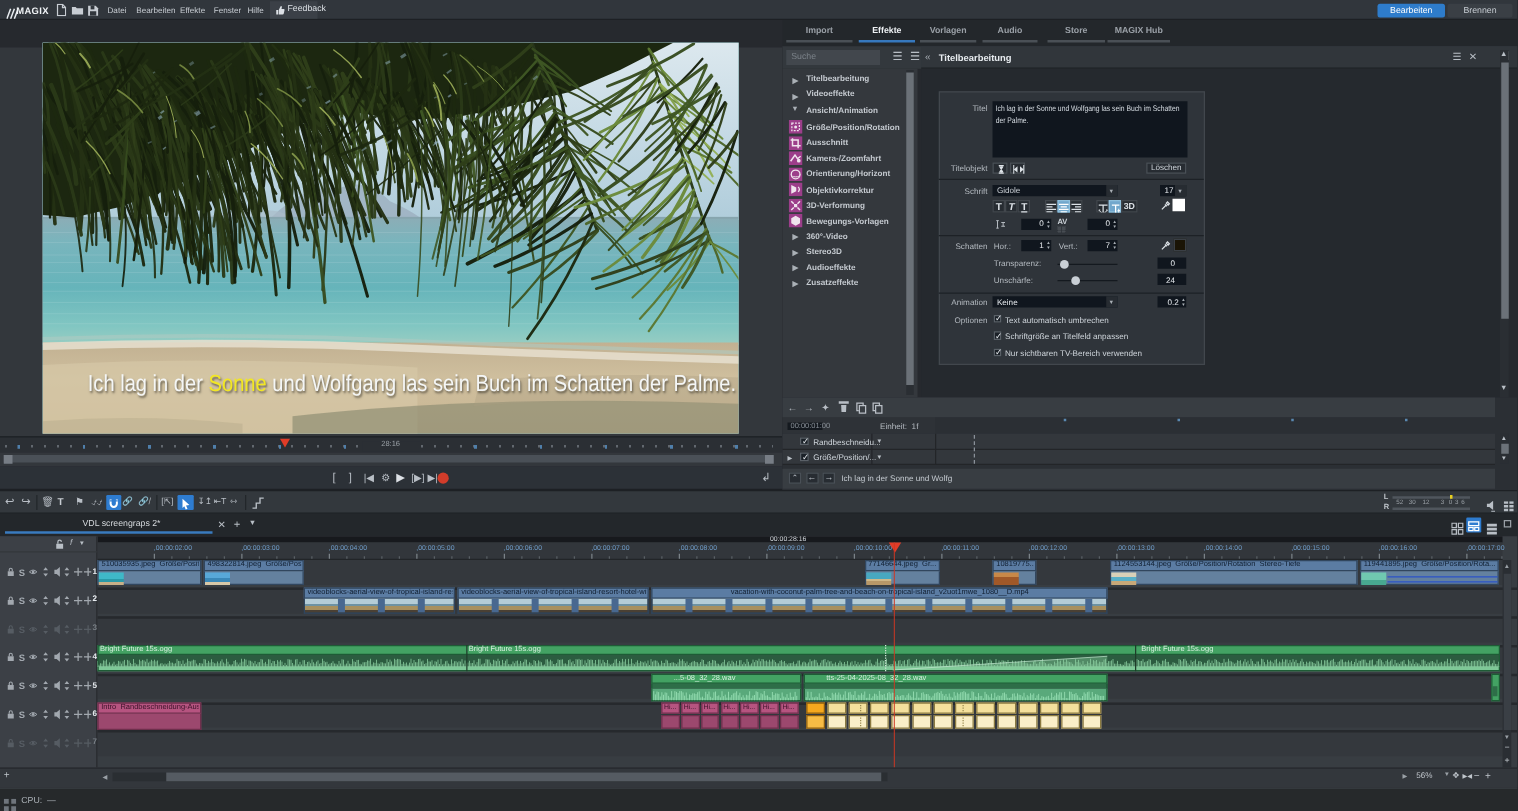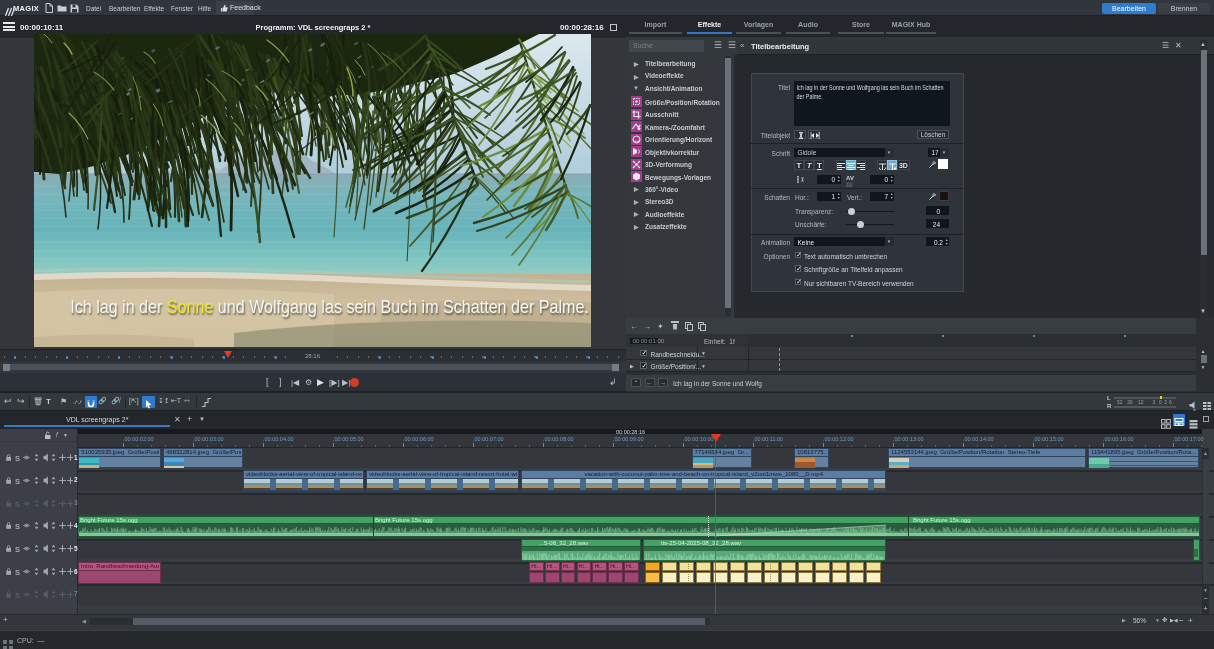--- a/index.html
+++ b/index.html
@@ -55,31 +55,20 @@
           <path d="M1 4 h1.5 v3.5 H1 Z M3 4 L4.5 1 q1 -0.5 1 0.8 L5.2 3.2 H7 q0.8 0 0.6 0.9 l-0.6 2.7 q-0.1 0.7 -0.9 0.7 H3 Z" fill="#dce0e5"></path>
         </svg>
       <span class="a" style="left:14px;top:3px;font-size:7px;color:#dce0e5;">Feedback</span>
     </div>
     <div class="a" style="left:1102px;top:3px;width:54px;height:11px;background:#2e7ccb;border-radius:2px;
          font-size:7px;color:#fff;text-align:center;line-height:11px;">Bearbeiten</div>
     <div class="a" style="left:1158px;top:3px;width:52px;height:11px;background:#3a3f45;border-radius:2px;
          font-size:7px;color:#c8ced4;text-align:center;line-height:11px;">Brennen</div>
   </div>
 
-  <div class="a" style="left:0;top:16px;width:626px;height:22px;background:#23272b;">
-    <div class="a" style="left:3px;top:6px;width:12px;height:9px;">
-      <div style="height:2px;background:#e4e8ec;margin-bottom:1.5px;"></div>
-      <div style="height:2px;background:#e4e8ec;margin-bottom:1.5px;"></div>
-      <div style="height:2px;background:#e4e8ec;"></div>
-    </div>
-    <div class="a" style="left:20px;top:7px;font-size:8px;font-weight:bold;color:#eef1f4;">00:00:10:11</div>
-    <div class="a" style="left:0;top:7px;width:626px;text-align:center;font-size:7.5px;font-weight:bold;color:#eef1f4;">Programm: VDL screengraps 2 *</div>
-    <div class="a" style="left:560px;top:7px;font-size:8px;font-weight:bold;color:#eef1f4;">00:00:28:16</div>
-    <div class="a" style="left:610px;top:8px;width:7px;height:7px;border:1.5px solid #c0c6cc;"></div>
-  </div>
 
   <div class="a" style="left:0;top:38px;width:626px;height:311px;background:#33373c;"></div>
   <div class="a" id="video" style="left:34px;top:34px;width:557px;height:313px;background:#9cc;overflow:hidden;"><svg width="557" height="313" viewBox="0 0 557 313">
 <defs>
 <linearGradient id="sky" x1="0" y1="0" x2="0" y2="1">
  <stop offset="0" stop-color="#dce8ee"></stop>
             <stop offset="0.55" stop-color="#c4d9e4"></stop>
             <stop offset="1" stop-color="#b0cddb"></stop>
 </linearGradient>
 <linearGradient id="sea" x1="0" y1="0" x2="0" y2="1">

